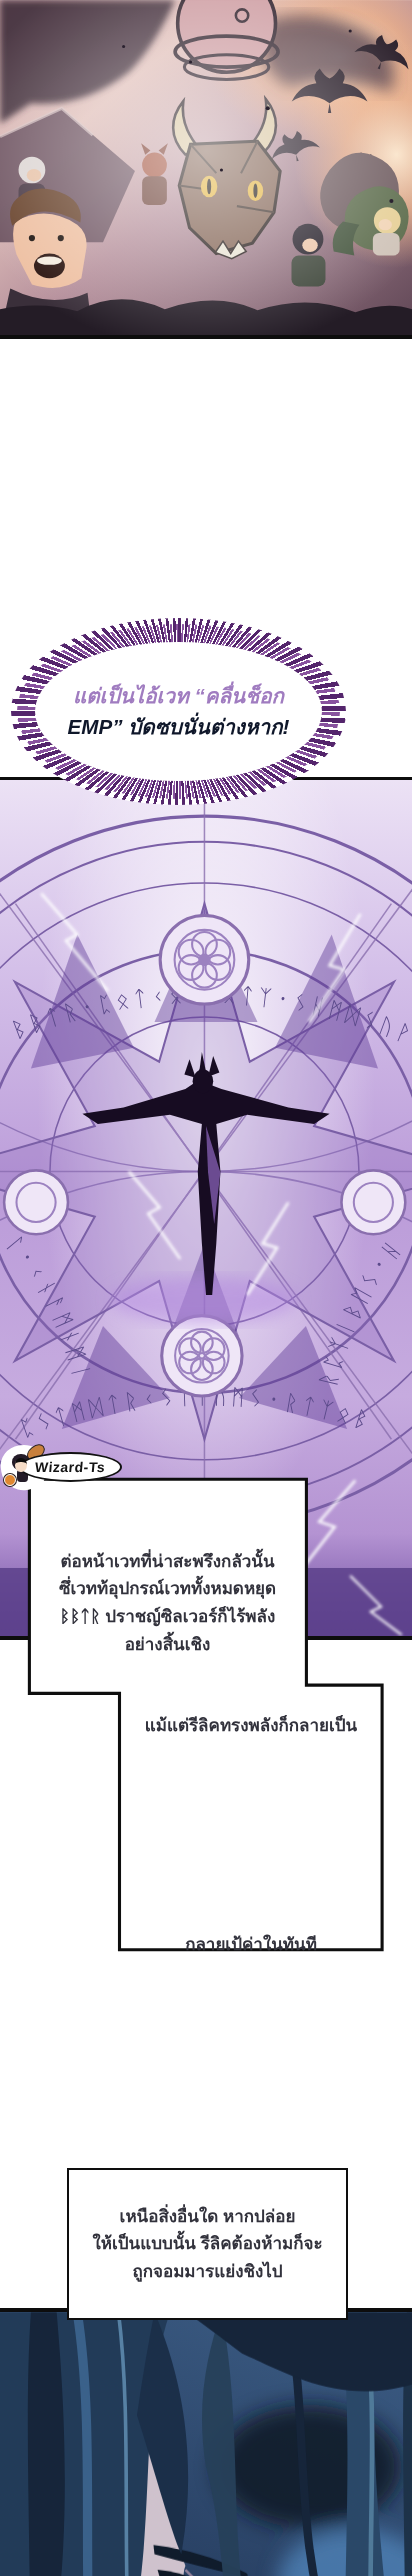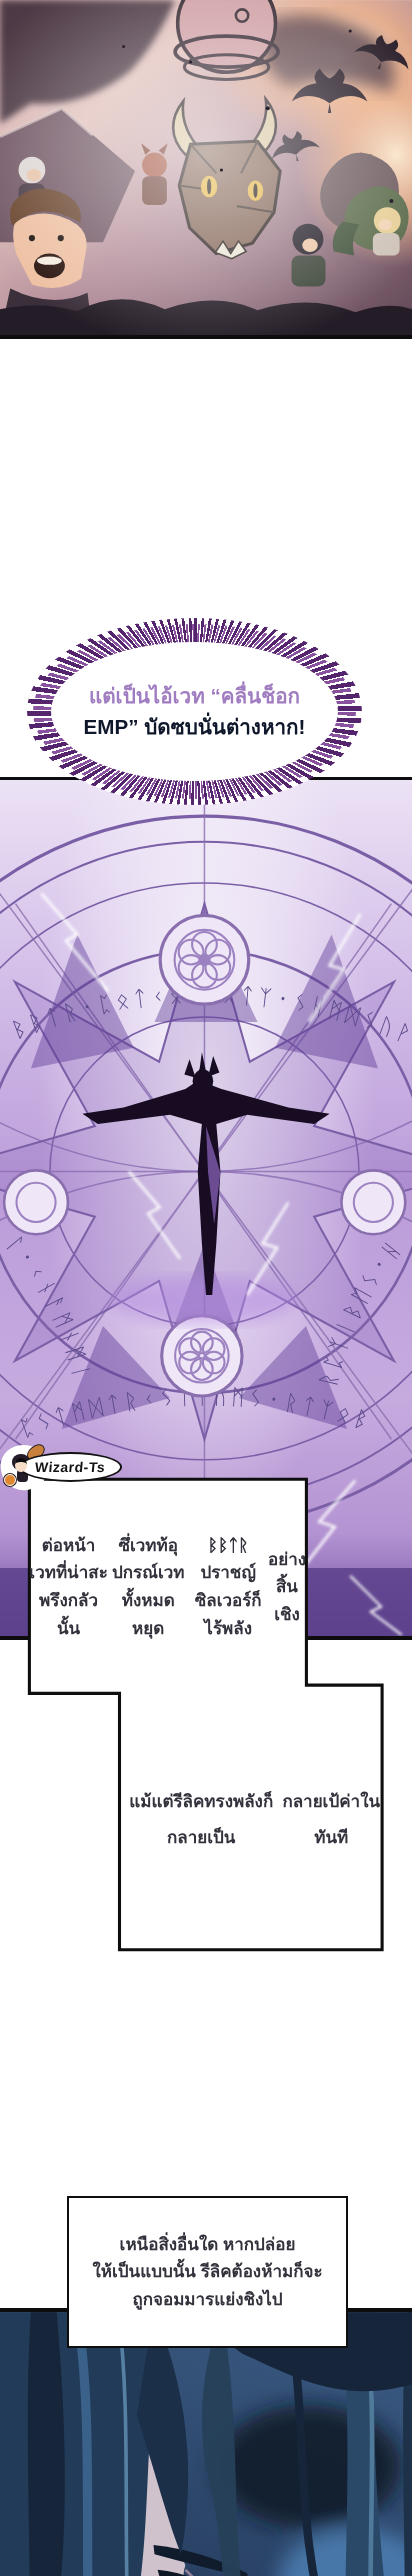--- a/index.html
+++ b/index.html
@@ -5,21 +5,21 @@
   html,body{margin:0;padding:0;background:#ffffff;}
   .page{position:relative;width:412px;height:3703px;margin:0 auto;background:#ffffff;overflow:hidden;
         font-family:"Liberation Sans", sans-serif;}
   .panel{position:absolute;left:0;width:412px;overflow:hidden;}
   svg{display:block;}
 
   
   .battle{top:0;height:335px;border-bottom:4.6px solid #0d0d0d;z-index:1;}
 
   
-  .burst{position:absolute;left:27px;top:618px;width:335px;height:187px;z-index:4;}
+  .burst{position:absolute;left:11px;top:618px;width:335px;height:187px;z-index:4;font-style:italic;}
   .burst .rays{position:absolute;inset:0;border-radius:50%;
      background:repeating-conic-gradient(#54256c 0deg 1.7deg,#ffffff 1.7deg 4.4deg);}
   .burst .rays2{position:absolute;inset:6.2px;border-radius:50%;opacity:.9;
      background:repeating-conic-gradient(from 2.2deg,#7b3f94 0deg 1.3deg,rgba(255,255,255,0) 1.3deg 4.4deg);}
   .burst .core{position:absolute;inset:24px;background:#ffffff;border-radius:50%;
      display:flex;flex-direction:column;align-items:center;justify-content:center;text-align:center;}
   .burst .l1{color:#a07cc0;font-size:20.6px;font-weight:800;line-height:1.5;}
   .burst .l2{color:#0f172a;font-size:20.6px;font-weight:800;line-height:1.5;}
 
   
@@ -35,25 +35,25 @@
   .chibi{position:absolute;left:0;top:2.1px;width:47px;height:45px;}
   .chibi .sticker{position:absolute;inset:0;background:#ffffff;border-radius:46% 54% 50% 50%;transform:rotate(-8deg);}
   .chibi .broomhead{position:absolute;left:25px;top:1px;width:17.5px;height:11.3px;background:#c8803c;border:1.5px solid #2a2020;border-radius:50%;transform:rotate(-38deg);}
   .chibi .stick{position:absolute;left:20.6px;top:10.3px;width:3.1px;height:21.6px;background:#7a4a28;transform:rotate(28deg);}
   .chibi .head{position:absolute;left:11.3px;top:9.3px;width:17.5px;height:15.5px;background:#241c28;border-radius:50% 50% 46% 46%;}
   .chibi .face{position:absolute;left:14.4px;top:13.4px;width:11.3px;height:9.3px;background:#f6ddc8;border-radius:50%;}
   .chibi .body{position:absolute;left:15.5px;top:24px;width:11.3px;height:13.4px;background:#241c28;border-radius:30%;}
   .chibi .ball{position:absolute;left:3.1px;top:29px;width:10.3px;height:10.3px;background:#e08830;border:1.5px solid #fff;border-radius:50%;box-shadow:0 0 0 1px #2a2020;}
 
   
-  .captext{position:absolute;display:flex;flex-direction:row;justify-content:center;align-items:center;
-     text-align:center;color:#32323c;font-weight:600;font-size:17px;line-height:1.62;z-index:6;}
+  .captext{position:absolute;display:flex;flex-direction:column;justify-content:center;align-items:center;
+     text-align:center;color:#32323c;font-weight:600;font-size:17px;line-height:1.62;z-index:6;margin-top:16px;}
   .capbox{position:absolute;background:#ffffff;border:2.6px solid #0e0e0e;display:flex;flex-direction:column;
      justify-content:center;align-items:center;text-align:center;color:#32323c;font-weight:600;font-size:17px;
-     line-height:1.62;margin-top:28px;}
+     line-height:1.62;}
   .stepped{position:absolute;left:0;top:1473px;z-index:5;}
   .cap3{left:67px;top:2168px;width:277px;height:148px;z-index:6;}
 
   
   .face{top:2308px;height:860px;border-top:4.1px solid #0d0d0d;z-index:1;
      background:linear-gradient(200deg,#3c5d85 0%,#2b4468 30%,#1a2c46 58%,#0f1b30 100%);}
 </style>
 </head>
 <body>
 
@@ -292,21 +292,21 @@
 
   <svg class="stepped" width="412" height="484" viewBox="0 0 800 940">
     <polygon points="57,12 595,12 595,412 742,412 742,926 232,926 232,428 57,428" fill="#ffffff" stroke="#0e0e0e" stroke-width="6"></polygon>
   </svg>
   <div class="captext" style="left:29px;top:1480px;width:277px;height:214px;">
     <div>ต่อหน้าเวทที่น่าสะพรึงกลัวนั้น</div>
     <div>ซึ่เวทท้อุปกรณ์เวททั้งหมดหยุด</div>
     <div>ᛒᛒᛏᚱ ปราชญ์ซิลเวอร์ก็ไร้พลัง</div>
     <div>อย่างสิ้นเชิง</div>
   </div>
-  <div class="captext" style="left:121px;top:1692px;width:260px;height:255px;line-height:2.1;">
+  <div class="captext" style="left:121px;top:1692px;width:260px;height:255px;line-height:2.1;justify-content:space-between;">
     <div>แม้แต่รีลิคทรงพลังก็กลายเป็น</div>
     <div>กลายเป้ค่าในทันที</div>
   </div>
 
   <div class="capbox cap3">
     <div>เหนือสิ่งอื่นใด หากปล่อย</div>
     <div>ให้เป็นแบบนั้น รีลิคต้องห้ามก็จะ</div>
     <div>ถูกจอมมารแย่งชิงไป</div>
   </div>
 

